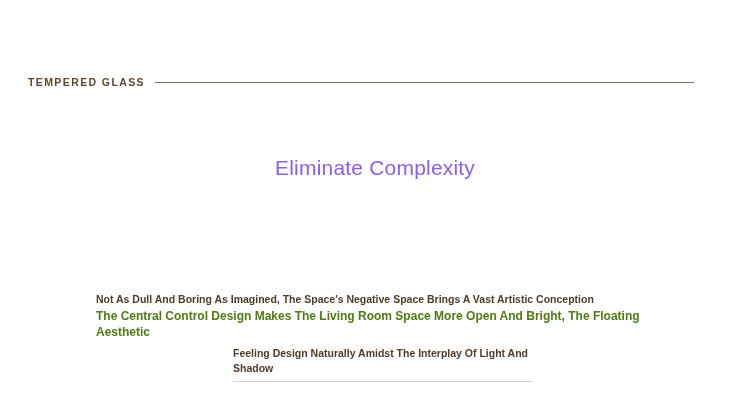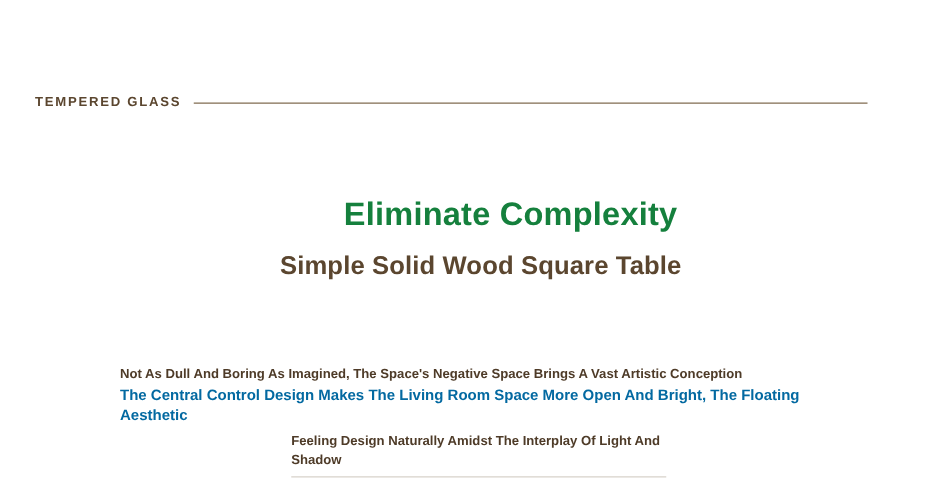--- a/index.html
+++ b/index.html
@@ -43,23 +43,23 @@
     height: 1px;
     background: #6b5233;
     opacity: 0.85;
   }
 
   
   .headline-1 {
     position: absolute;
     left: 275px;
     top: 156px;
-    font-size: 26px;
-    font-weight: bold;
-    color: #15803d;
+    font-size: 21px;
+    font-weight: normal;
+    color: #8b5cf6;
     letter-spacing: 0.2px;
     white-space: nowrap;
   }
   .headline-2 {
     position: absolute;
     left: 224px;
     top: 199px;
     width: 330px;
     font-size: 20.5px;
     font-weight: bold;
@@ -80,21 +80,21 @@
     color: #4e3b28;
   }
   .copy-2 {
     position: absolute;
     left: 96px;
     top: 309px;
     width: 548px;
     font-size: 12px;
     font-weight: bold;
     line-height: 1.32;
-    color: #0369a1;
+    color: #4d7c0f;
   }
   .copy-3 {
     position: absolute;
     left: 233px;
     top: 346px;
     width: 300px;
     font-size: 10.5px;
     font-weight: bold;
     line-height: 1.42;
     color: #4e3b28;
@@ -115,21 +115,20 @@
 
 <div class="page">
 
   <div class="eyebrow-row">
     <span class="eyebrow-text">TEMPERED GLASS</span>
     <span class="eyebrow-rule"></span>
   </div>
 
   <div class="headline-1">Eliminate Complexity</div>
 
-  <div class="headline-2">Simple Solid Wood Square Table</div>
 
   <div class="copy-1">Not As Dull And Boring As Imagined, The Space's Negative Space Brings A Vast Artistic Conception</div>
 
   <div class="copy-2">The Central Control Design Makes The Living Room Space More Open And Bright, The Floating Aesthetic</div>
 
   <div class="copy-3">Feeling Design Naturally Amidst The Interplay Of Light And Shadow</div>
 
   <div class="bottom-rule"></div>
 
 </div>

